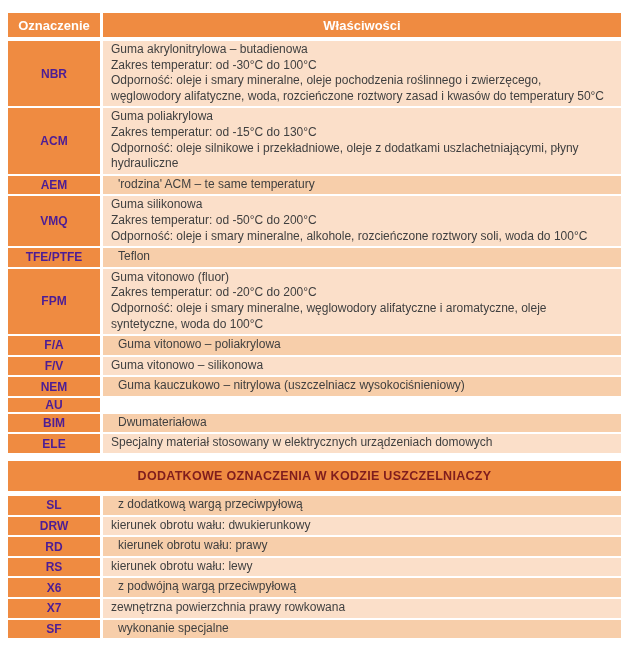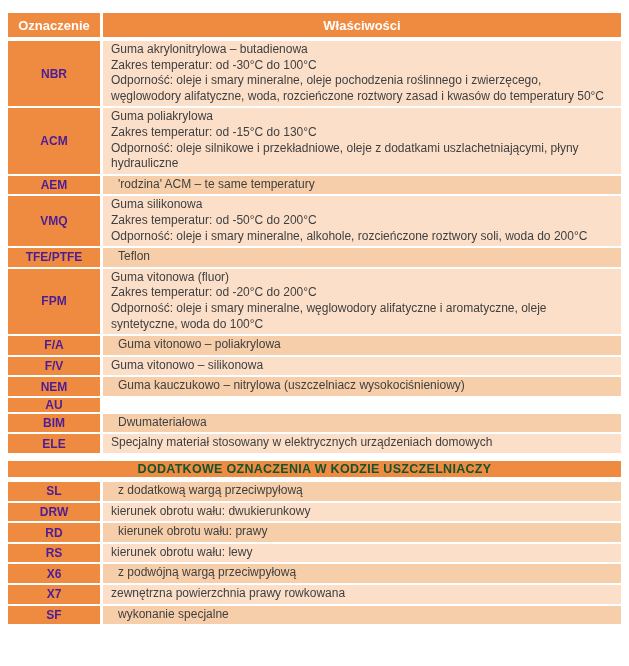--- a/index.html
+++ b/index.html
@@ -54,25 +54,25 @@
     height: 24px;
     display: flex;
     align-items: center;
     justify-content: center;
     text-align: center;
     padding: 0;
   }
   .header-row .props-head { flex: 1 1 auto; }
   .section-header {
     background: #EF8B41;
-    color: #14532d;
+    color: #7f1d1d;
     font-weight: bold;
     font-size: 12.5px;
     letter-spacing: 0.3px;
-    height: 16px;
+    height: 30px;
     display: flex;
     align-items: center;
     justify-content: center;
     text-align: right;
     margin: 8px 0 5px 0;
   }
   .line { min-height: 15.6px; }
 </style>
 </head>
 <body>
@@ -109,35 +109,35 @@
       <div class="cell props-cell shade-dark">
         <div class="line">'rodzina' ACM – te same temperatury</div>
       </div>
     </div>
 
     <div class="row">
       <div class="cell code-cell">VMQ</div>
       <div class="cell props-cell shade-light">
         <div class="line">Guma silikonowa</div>
         <div class="line">Zakres temperatur: od -50°C do 200°C</div>
-        <div class="line">Odporność: oleje i smary mineralne, alkohole, rozcieńczone roztwory soli, woda do 200°C</div>
+        <div class="line">Odporność: oleje i smary mineralne, alkohole, rozcieńczone roztwory soli, woda do 100°C</div>
       </div>
     </div>
 
     <div class="row">
       <div class="cell code-cell">TFE/PTFE</div>
       <div class="cell props-cell shade-dark">
         <div class="line">Teflon</div>
       </div>
     </div>
 
     <div class="row">
       <div class="cell code-cell">FPM</div>
       <div class="cell props-cell shade-light">
-        <div class="line">Guma vitonowa (fluor)</div>
+        <div class="line">Guma vitonowo (fluor)</div>
         <div class="line">Zakres temperatur: od -20°C do 200°C</div>
         <div class="line">Odporność: oleje i smary mineralne, węglowodory alifatyczne i aromatyczne, oleje syntetyczne, woda do 100°C</div>
       </div>
     </div>
 
     <div class="row">
       <div class="cell code-cell">F/A</div>
       <div class="cell props-cell shade-dark">
         <div class="line">Guma vitonowo – poliakrylowa</div>
       </div>

